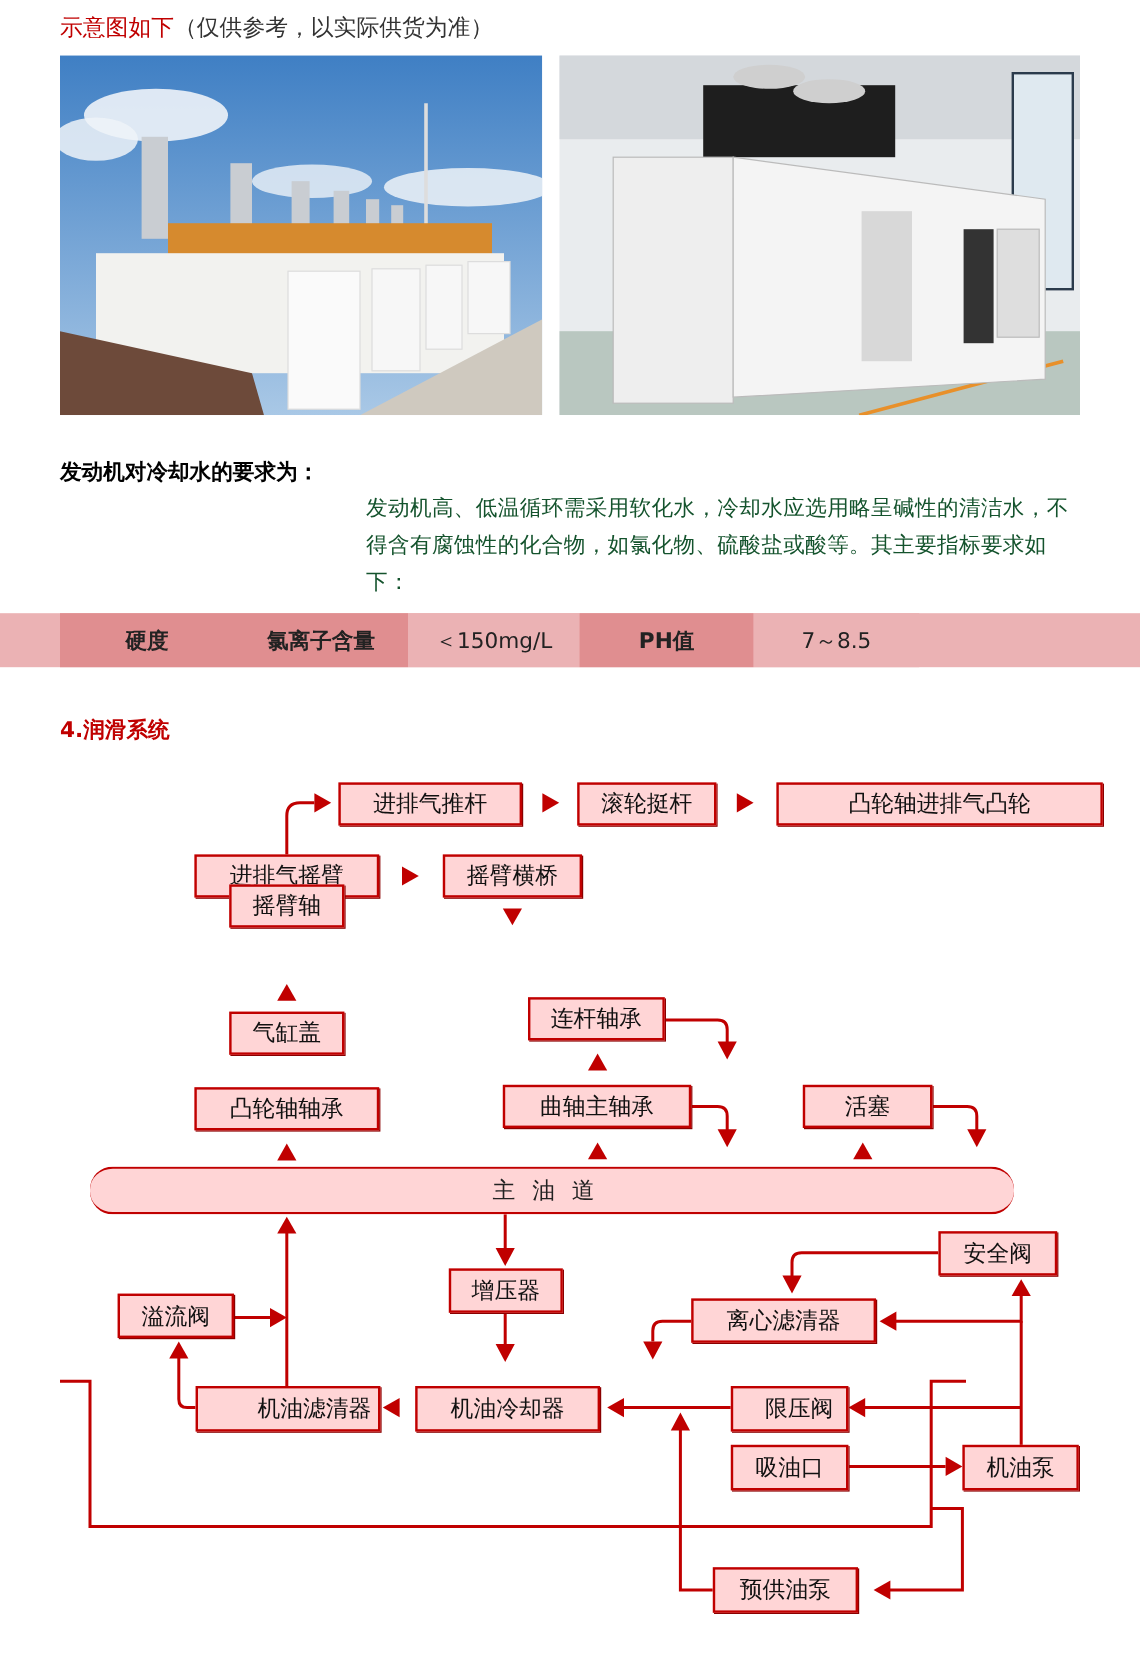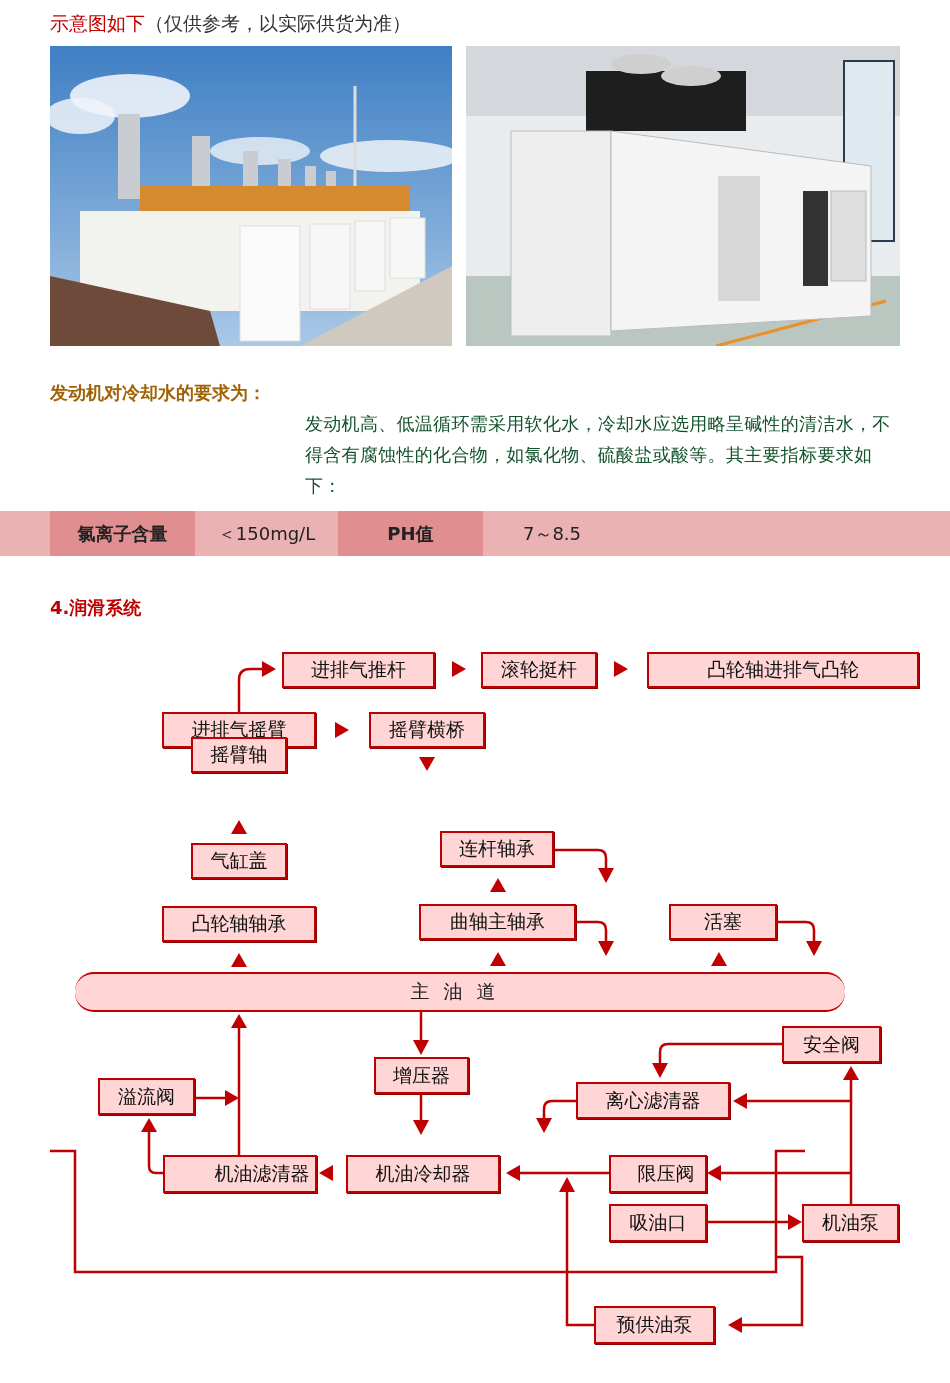--- a/index.html
+++ b/index.html
@@ -3,21 +3,21 @@
 <meta charset="utf-8">
 <style>
   html, body { margin:0; padding:0; background:#ffffff; }
   body { width:950px; height:1383px; position:relative; overflow:hidden;
          font-family:"DejaVu Sans","Liberation Sans",sans-serif; color:#222; }
   .abs { position:absolute; }
   .caption { left:50px; top:8px; font-size:19px; line-height:30px; color:#333; }
   .caption .red { color:#c00000; }
   .photo { top:46px; height:300px; overflow:hidden; }
   .photo svg { width:100%; height:100%; display:block; }
-  .req-title { left:50px; top:381px; font-size:18px; font-weight:bold; color:#a16207; }
+  .req-title { left:50px; top:381px; font-size:18px; font-weight:bold; color:#000000; }
   .req-body { left:305px; top:408px; width:600px; font-size:18px; line-height:31px; color:#14532d; letter-spacing:0.3px; }
   .table { left:0; top:511px; width:950px; height:45px; background:#ebb2b4; display:flex; }
   .cell { height:45px; display:flex; align-items:center; justify-content:center; font-size:18px; color:#222; }
   .cell.head { background:#e08e90; font-weight:bold; }
   .cell.val { background:#ebb2b4; }
   .sec-title { left:50px; top:596px; font-size:18px; font-weight:bold; color:#c00000; }
   .box { position:absolute; background:#ffd5d6; border:2px solid #c00000; box-shadow:1px 1px 0 #8a0000;
          display:flex; align-items:center; justify-content:center; font-size:19px; color:#111; box-sizing:border-box; }
   .mainbar { position:absolute; left:75px; top:972px; width:770px; height:40px; background:#ffd5d6;
              border-top:2px solid #c00000; border-bottom:2px solid #c00000; box-sizing:border-box;
@@ -82,20 +82,21 @@
     <rect x="337" y="145" width="25" height="95" fill="#333"></rect>
     <rect x="365" y="145" width="35" height="90" fill="#dedede" stroke="#bbb"></rect>
   </svg>
 </div>
 
 <div class="abs req-title">发动机对冷却水的要求为：</div>
 <div class="abs req-body">发动机高、低温循环需采用软化水，冷却水应选用略呈碱性的清洁水，不得含有腐蚀性的化合物，如氯化物、硫酸盐或酸等。其主要指标要求如下：</div>
 
 <div class="abs table">
   <div style="width:50px;"></div>
+  <div class="cell head" style="width:145px;">硬度</div>
   <div class="cell head" style="width:145px;">氯离子含量</div>
   <div class="cell val" style="width:143px;">＜150mg/L</div>
   <div class="cell head" style="width:145px;">PH值</div>
   <div class="cell val" style="width:138px;">7～8.5</div>
 </div>
 
 <div class="abs sec-title">4.润滑系统</div>
 
 <svg class="lines" viewBox="0 0 950 1383">
   <g stroke="#c00000" stroke-width="2.5" fill="none">

